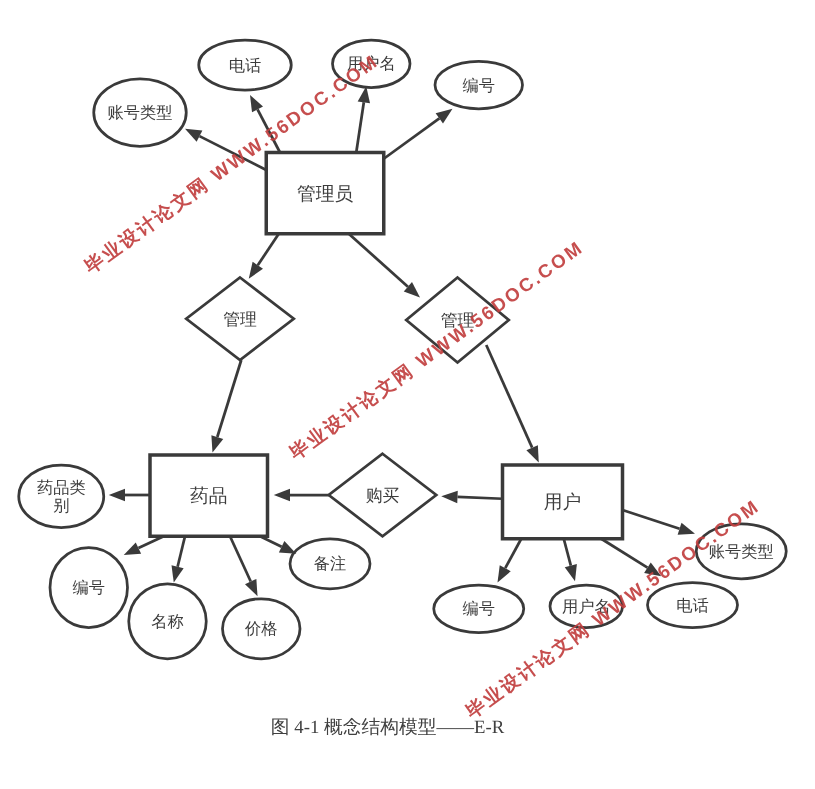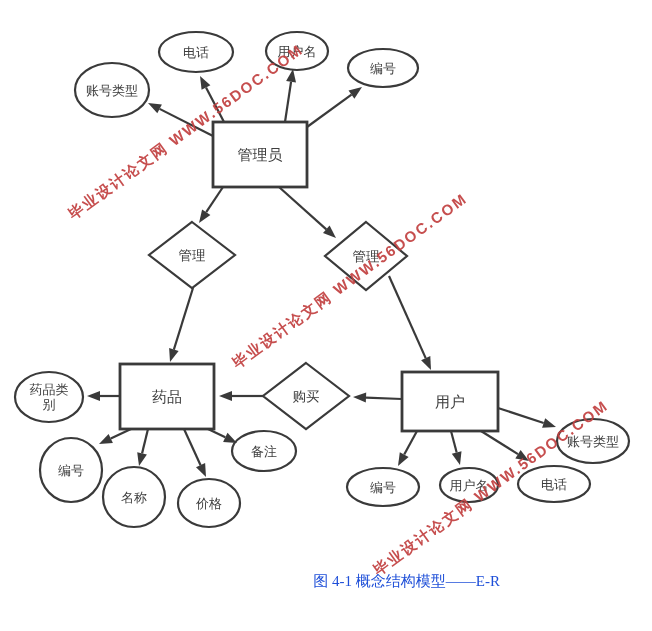--- a/index.html
+++ b/index.html
@@ -21,24 +21,24 @@
     line-height:18px;
     transform-origin:0 50%;
     transform:rotate(-36deg);
     opacity:0.92;
     pointer-events:none;
     z-index:3;
   }
   #caption{
     position:absolute;
     left:120px;top:572px;width:380px;
-    text-align:right;
+    text-align:center;
     font-family:"Liberation Serif","DejaVu Serif",serif;
     font-size:15px;
-    color:#1d4ed8;
+    color:#404040;
     z-index:2;
   }
   .node-label{
     fill:#3d3d3d;
     font-family:"Liberation Sans","DejaVu Sans",sans-serif;
   }
 </style>
 </head>
 <body>
 

